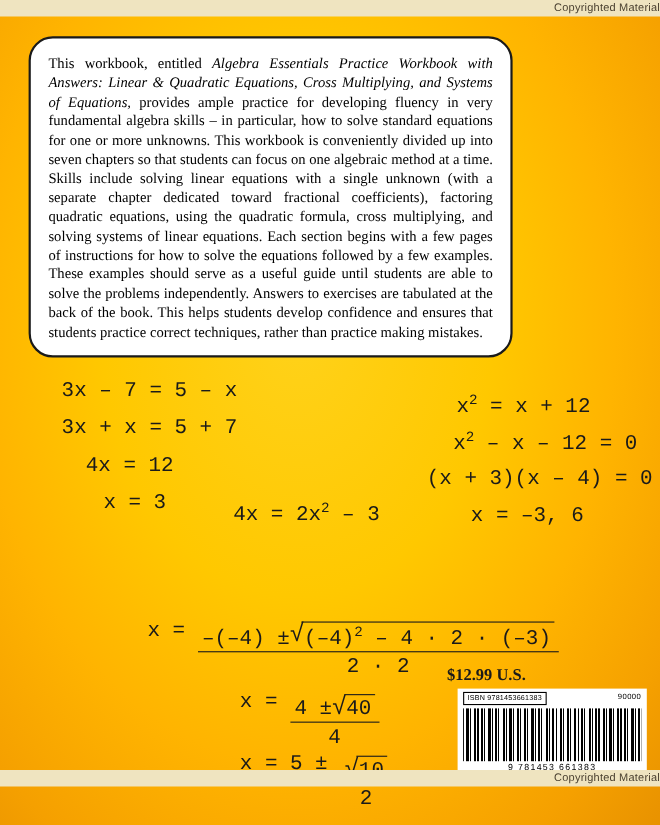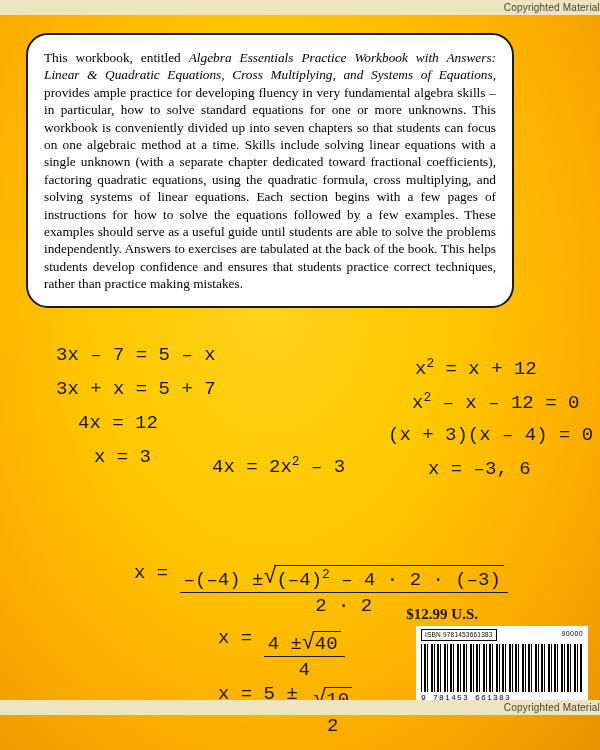--- a/index.html
+++ b/index.html
@@ -33,21 +33,21 @@
     line-height: 15px;
     letter-spacing: 0.2px;
   }
   .copyright-top { top: 0; }
   .copyright-bottom { bottom: 35px; }
 
   .blurb-box {
     position: absolute;
     left: 26px;
     top: 33px;
-    width: 488px;
+    width: 440px;
     box-sizing: border-box;
     background: #ffffff;
     border: 2px solid #1a1a1a;
     border-radius: 22px;
     padding: 14px 16px 13px 16px;
   }
   .blurb-text {
     font-family: "Liberation Serif", serif;
     font-size: 13.3px;
     line-height: 17.4px;
@@ -166,24 +166,24 @@
     width: 100%;
     background-image: repeating-linear-gradient(
       to right,
       #000 0px, #000 1px, #fff 1px, #fff 3px,
       #000 3px, #000 5px, #fff 5px, #fff 6px,
       #000 6px, #000 7px, #fff 7px, #fff 10px,
       #000 10px, #000 12px, #fff 12px, #fff 13px
     );
   }
   .barcode-number {
-    font-family: Liberation Mono, monospace;
+    font-family: Liberation Sans, sans-serif;
     font-size: 8px;
     letter-spacing: 1.2px;
-    text-align: left;
+    text-align: center;
     margin-top: 1px;
     color: #000;
   }
 </style>
 </head>
 <body>
 
 <div class="page">
 
   <div class="copyright-band copyright-top">Copyrighted Material</div>

